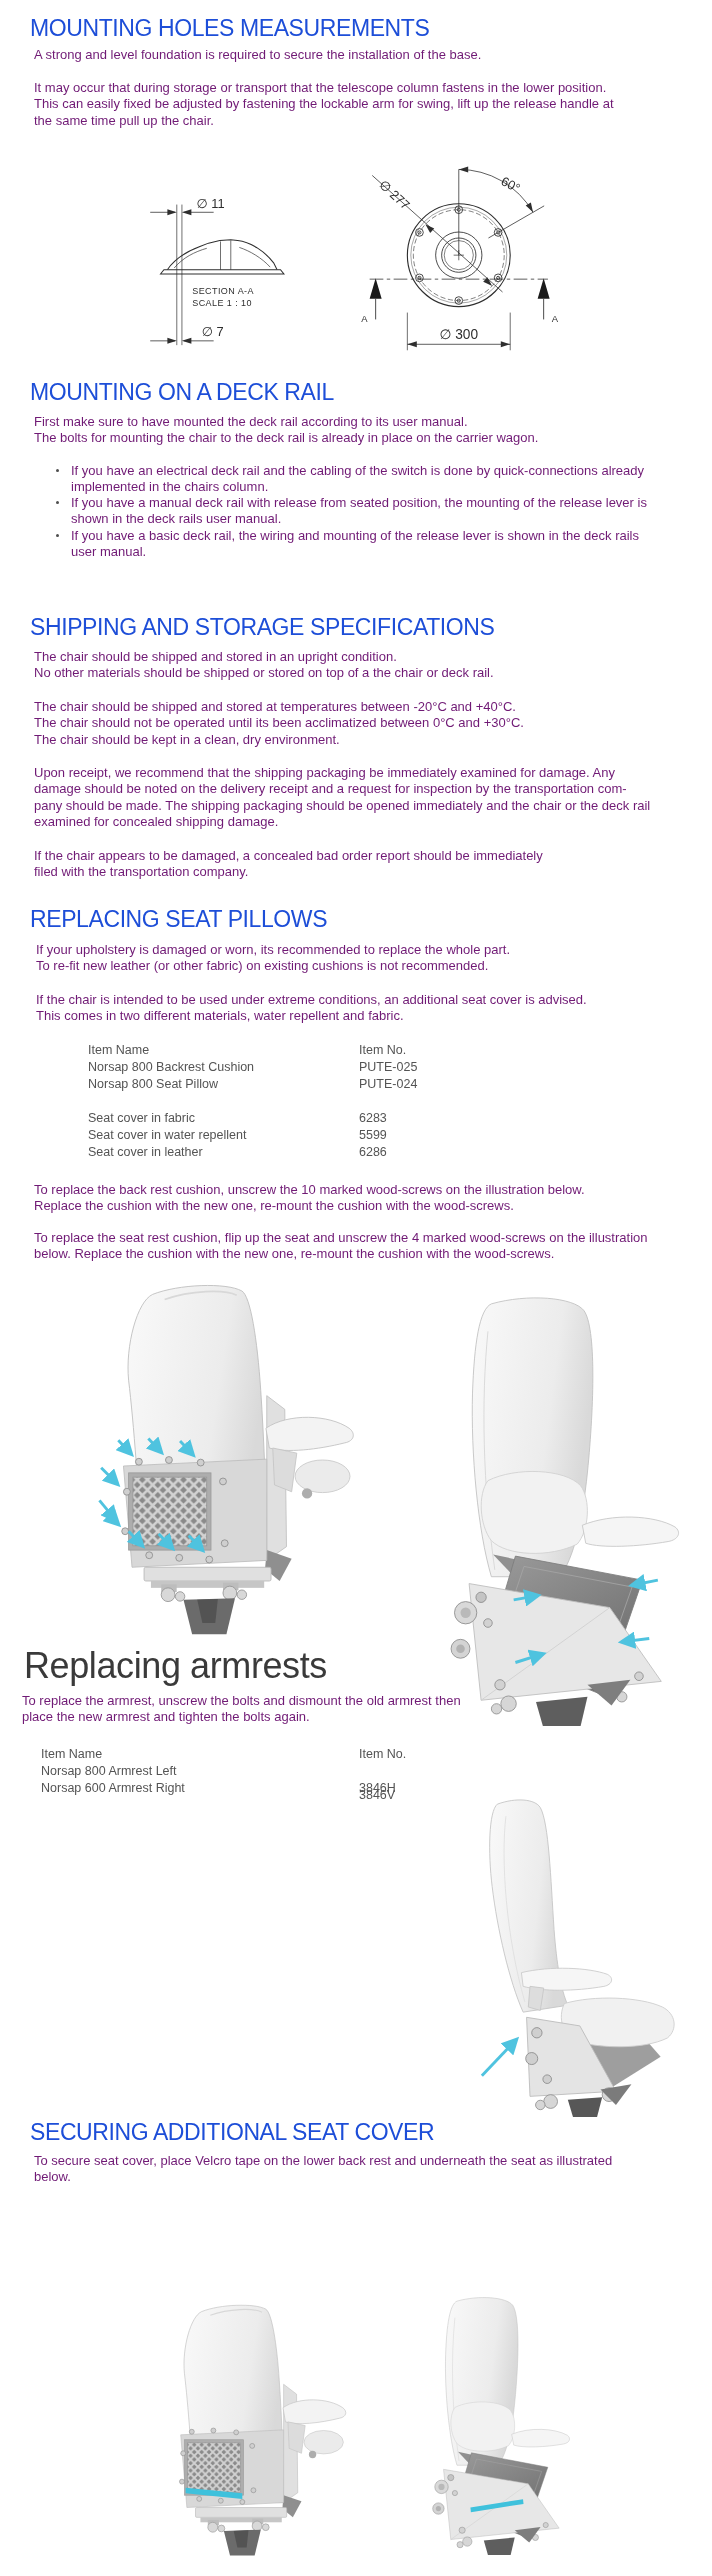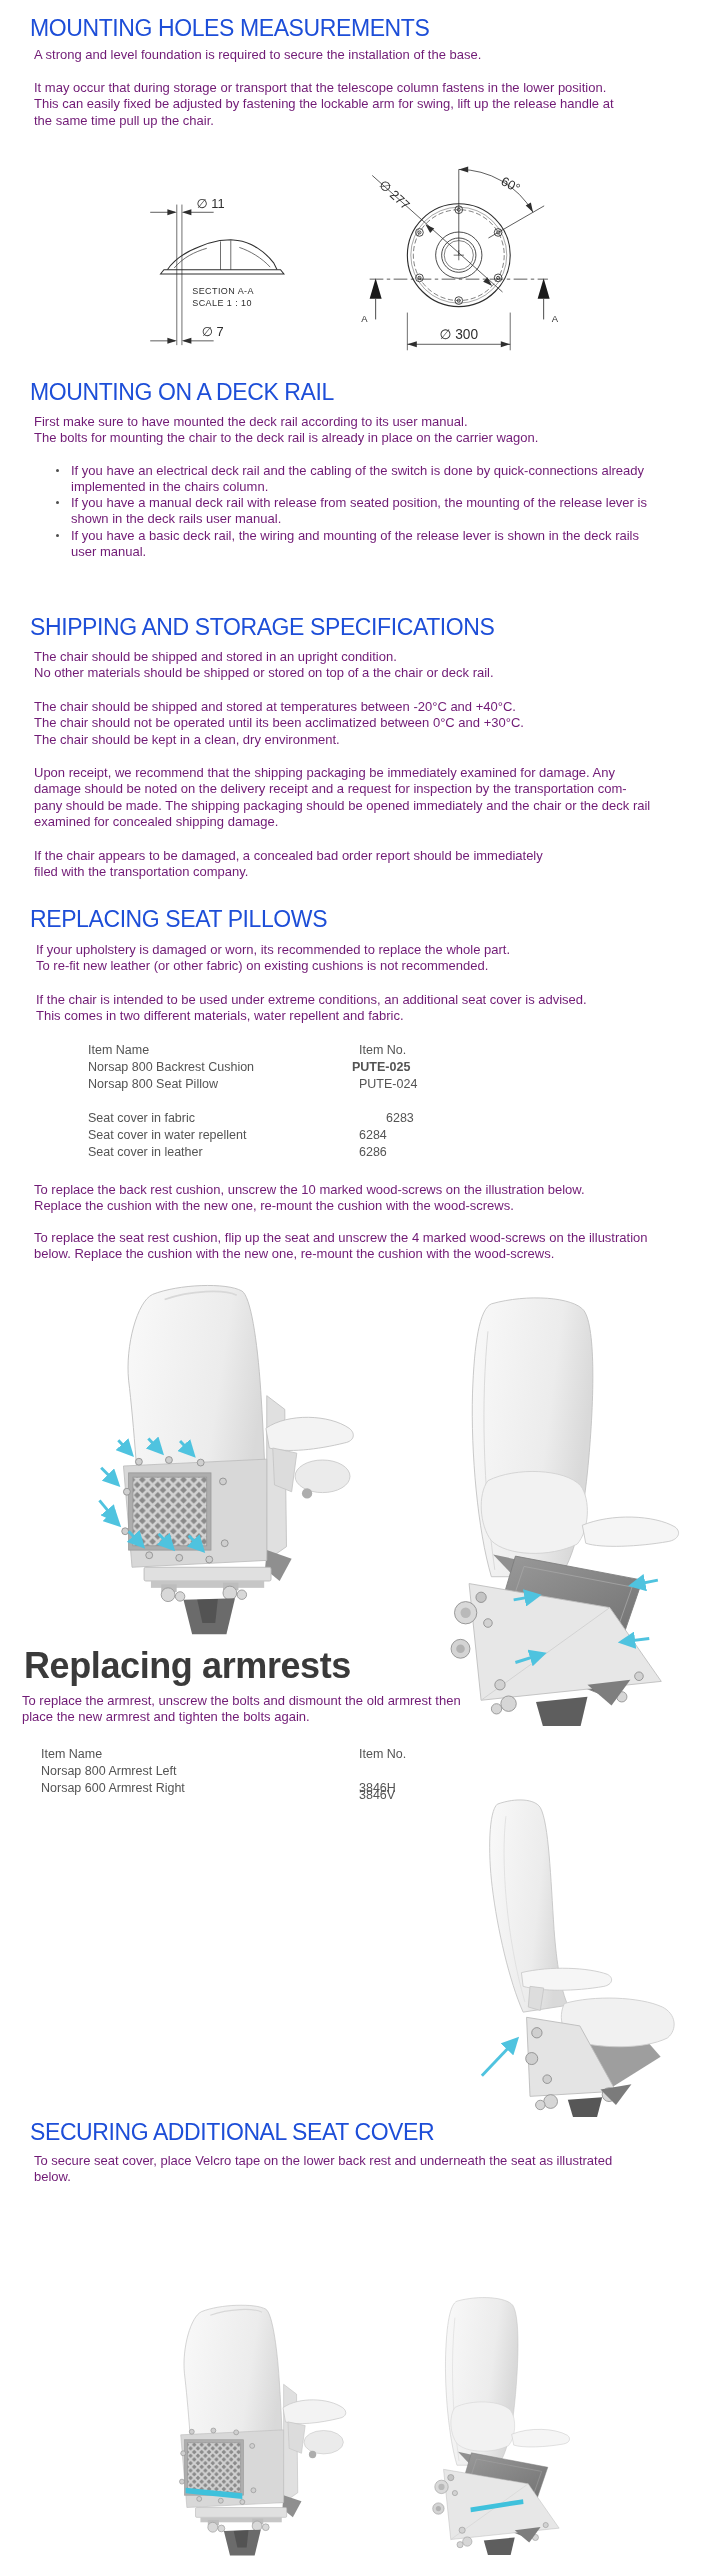--- a/index.html
+++ b/index.html
@@ -1,20 +1,20 @@
 <!DOCTYPE html>
 <html style="font-size:13.7px"><head>
 <meta charset="utf-8">
 <style>
   html,body{margin:0;padding:0;}
   body{width:713px;height:2576px;position:relative;background:#ffffff;
        font-family:"Liberation Sans",sans-serif;color:#525252;overflow:hidden;}
   .abs{position:absolute;}
   .h{font-size:23px;font-weight:300;color:#1d4ed8;letter-spacing:-0.4px;white-space:nowrap;line-height:1;}
-  .h-big{font-size:36px;font-weight:700;color:#3a3a3a;letter-spacing:-0.4px;white-space:nowrap;line-height:1;}
+  .h-big{font-size:36px;font-weight:400;color:#3a3a3a;letter-spacing:-0.4px;white-space:nowrap;line-height:1;}
   .para{font-size:13px;line-height:16.3px;white-space:nowrap;color:#701a75;}
   .bullet-dot{position:absolute;width:3.4px;height:3.4px;border-radius:50%;background:#4e4e4e;}
   .trow{position:relative;height:17px;font-size:12.5px;white-space:nowrap;color:#545454;}
   .tc1{position:absolute;left:0;top:0;}
   .tc2{position:absolute;top:0;}
   .c316{left:271px;} .c370{left:318px;}
   .tspacer{height:17px;}
   svg text{font-family:"Liberation Sans",sans-serif;fill:#2e2e2e;}
   .dline{stroke:#2e2e2e;fill:none;}
 </style>
@@ -244,36 +244,36 @@
 <div class="abs para" style="left:36px;top:992px">If the chair is intended to be used under extreme conditions, an additional seat cover is advised.<br>This comes in two different materials, water repellent and fabric.</div>
 
 <div class="abs" style="left:88px;top:1043px">
   <div class="trow">
     <div class="tc1">Item Name</div>
     <div class="tc2 c316">Item No.</div>
   </div>
   <div>
       <div class="trow">
         <div class="tc1">Norsap 800 Backrest Cushion</div>
-        <div class="tc2" style="left: 264px; font-weight: bold;">PUTE-025</div>
+        <div class="tc2" style="left: 271px;">PUTE-025</div>
       </div>
       <div class="trow">
         <div class="tc1">Norsap 800 Seat Pillow</div>
         <div class="tc2" style="left: 271px;">PUTE-024</div>
       </div>
     </div>
   <div class="tspacer"></div>
   <div>
       <div class="trow">
         <div class="tc1">Seat cover in fabric</div>
-        <div class="tc2" style="left: 271px; margin-left: 27px;">6283</div>
+        <div class="tc2" style="left: 271px;">6283</div>
       </div>
       <div class="trow">
         <div class="tc1">Seat cover in water repellent</div>
-        <div class="tc2" style="left: 271px;">6284</div>
+        <div class="tc2" style="left: 271px;">5599</div>
       </div>
       <div class="trow">
         <div class="tc1">Seat cover in leather</div>
         <div class="tc2" style="left: 271px;">6286</div>
       </div>
     </div>
 </div>
 
 <div class="abs para" style="left:34px;top:1182px">To replace the back rest cushion, unscrew the 10 marked wood-screws on the illustration below.<br>Replace the cushion with the new one, re-mount the cushion with the wood-screws.</div>
 <div class="abs para" style="left:34px;top:1230px">To replace the seat rest cushion, flip up the seat and unscrew the 4 marked wood-screws on the illustration<br>below. Replace the cushion with the new one, re-mount the cushion with the wood-screws.</div>

